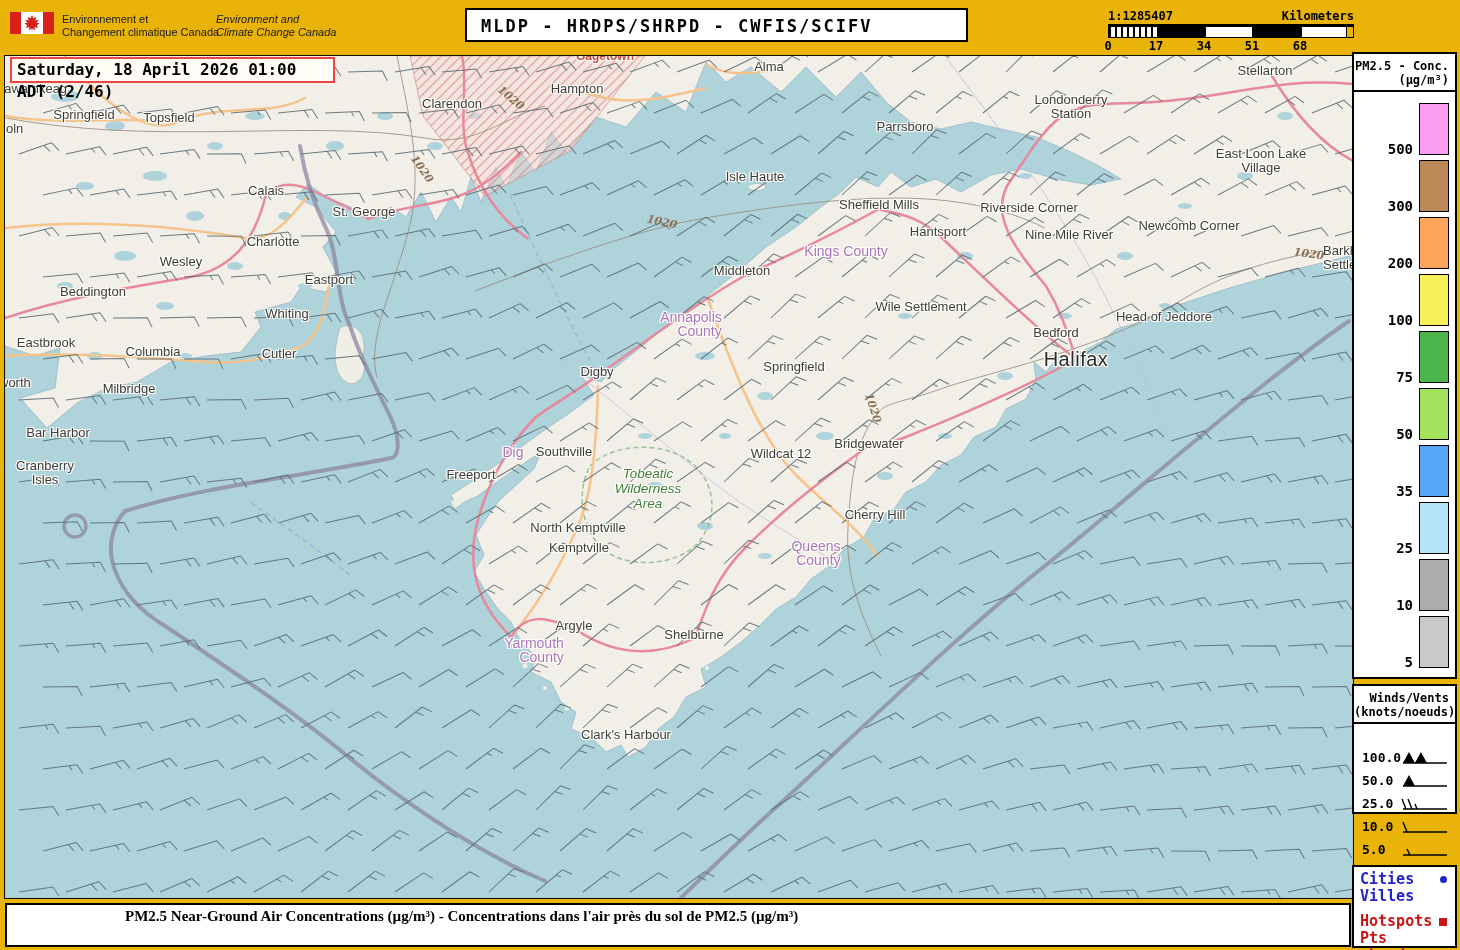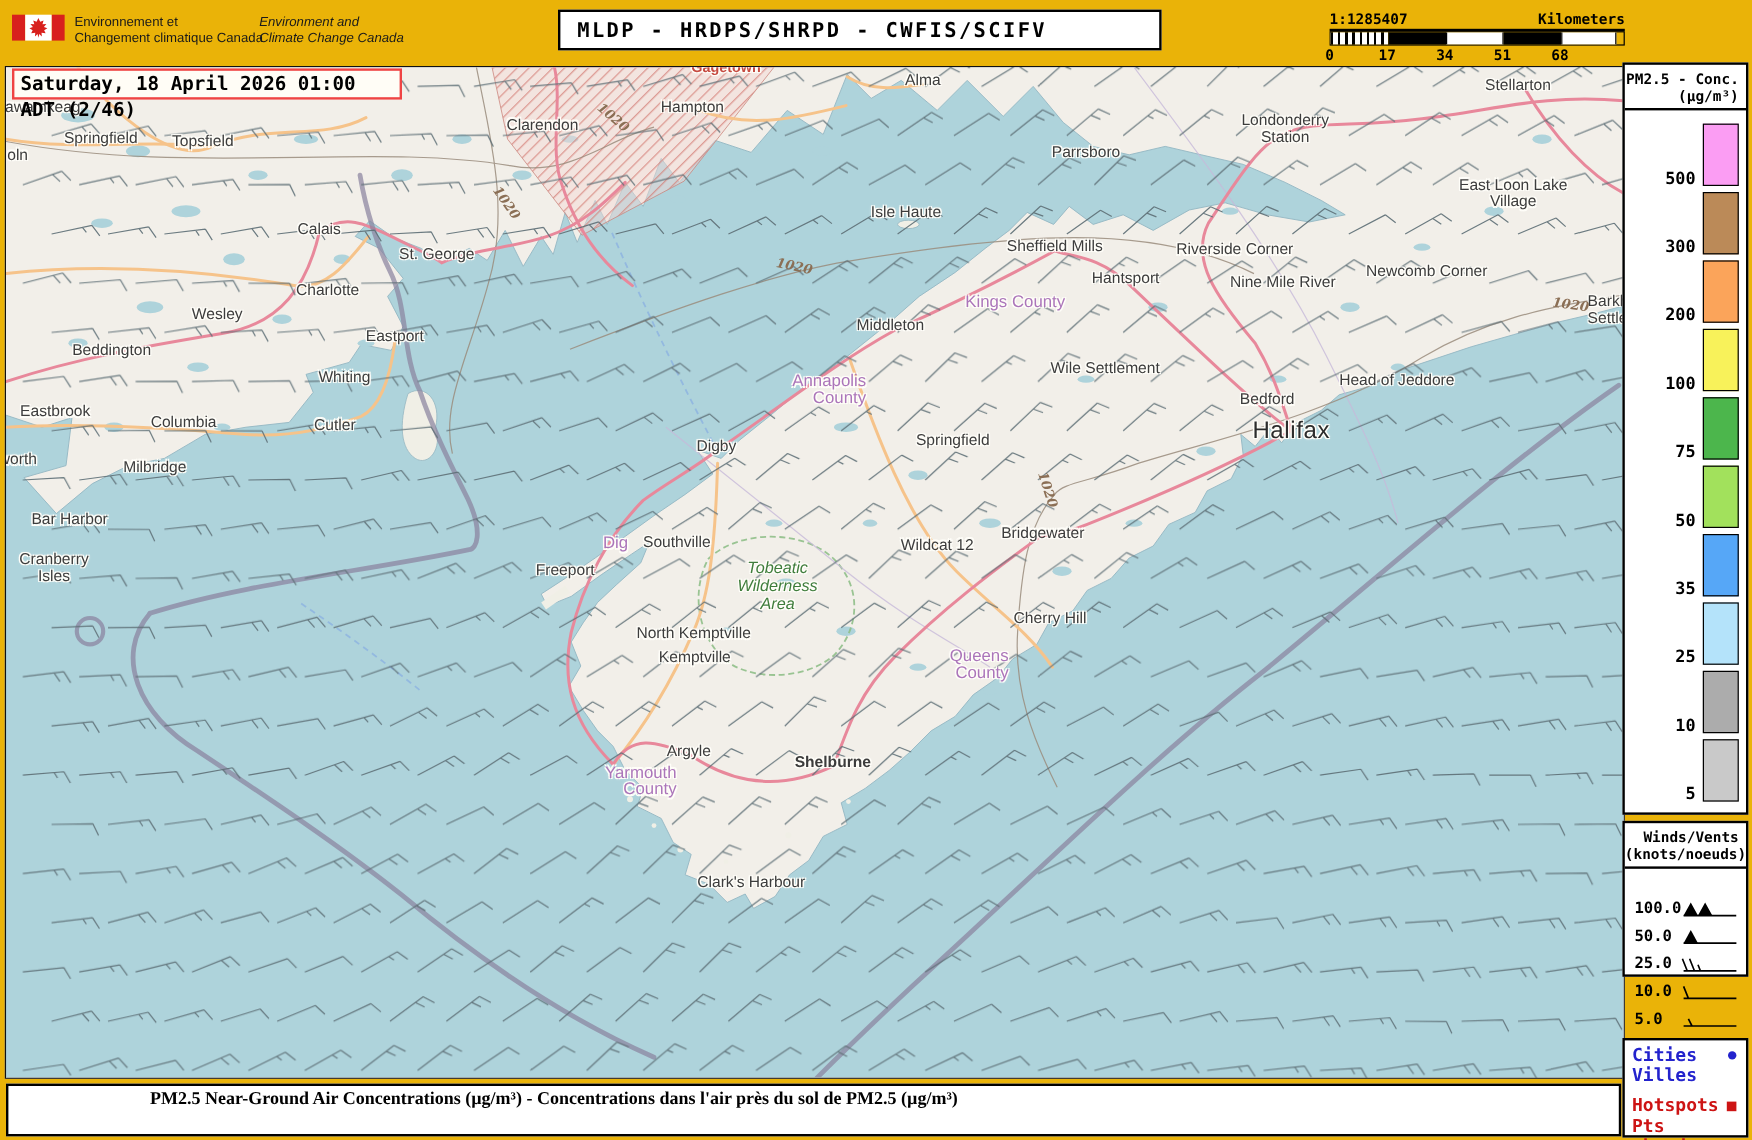--- a/index.html
+++ b/index.html
@@ -954,21 +954,21 @@
         </div>
         <div class="ml" style="left: 574px; top: 492px;">
           <div>Kemptville</div>
         </div>
         <div class="ml" style="left: 870px; top: 459px;">
           <div>Cherry Hill</div>
         </div>
         <div class="ml" style="left: 569px; top: 570px;">
           <div>Argyle</div>
         </div>
-        <div class="ml" style="left: 689px; top: 579px; font-weight: bold;">
+        <div class="ml" style="left: 689px; top: 579px;">
           <div>Shelburne</div>
         </div>
         <div class="ml" style="left: 621px; top: 679px;">
           <div>Clark's Harbour</div>
         </div>
         <div class="ml county" style="left: 841px; top: 195px;">
           <div>Kings County</div>
         </div>
         <div class="ml county" style="left: 686px; top: 268px;">
           <div>Annapolis</div>

